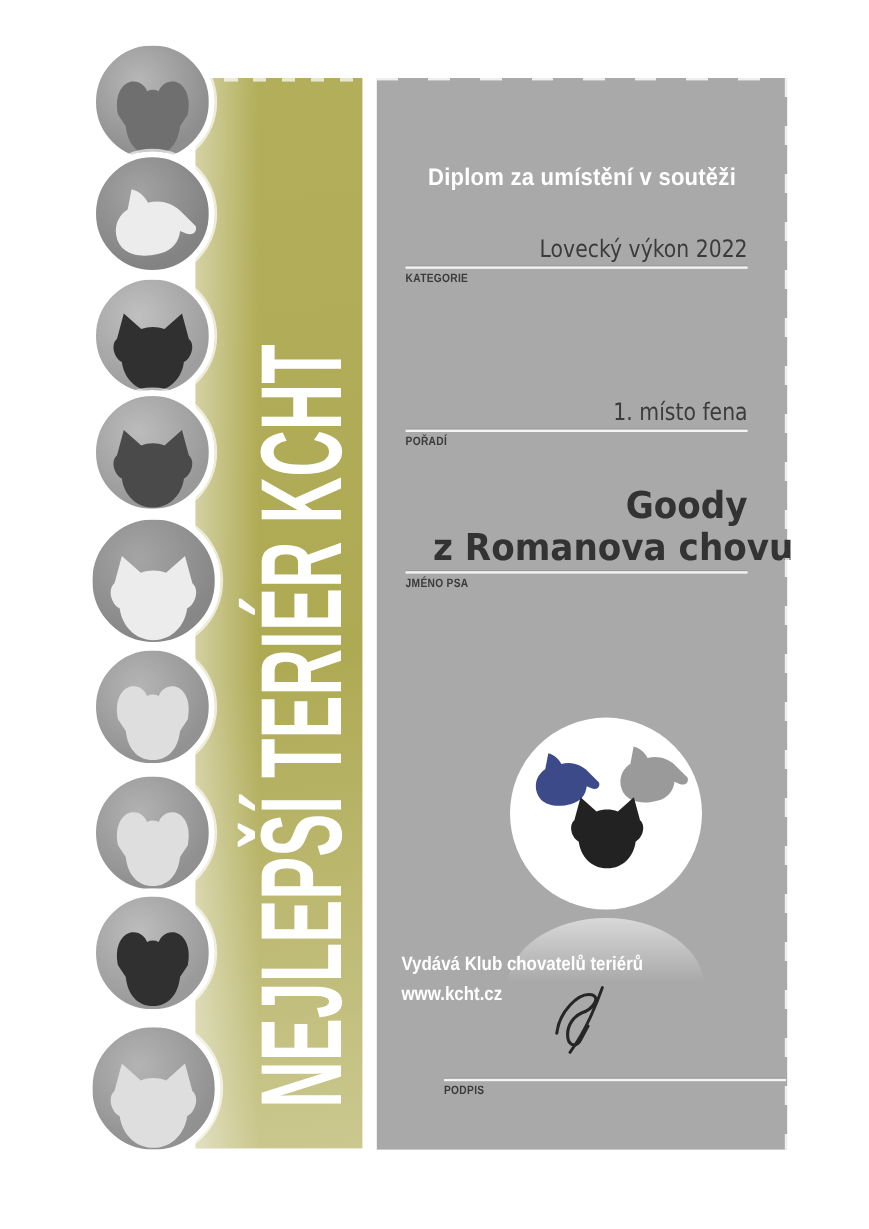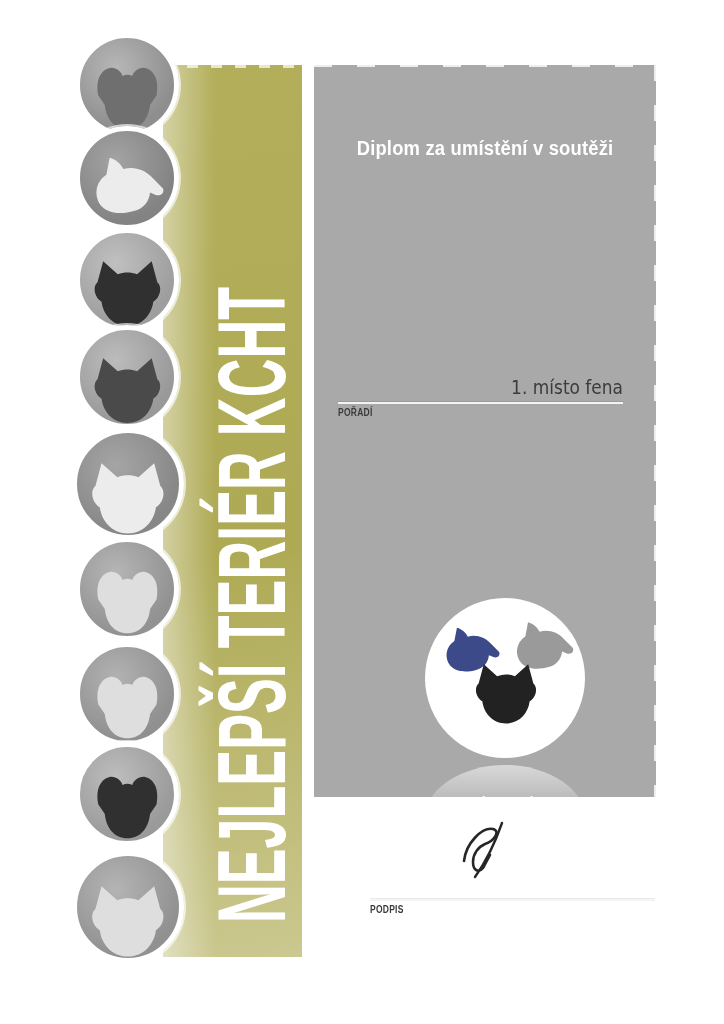--- a/index.html
+++ b/index.html
@@ -46,21 +46,21 @@
   .d6 { left:75px; top:537px; background:radial-gradient(circle at 38% 32%, #b5b5b5, #929292 70%); }
   .d7 { left:75px; top:642px; background:radial-gradient(circle at 38% 32%, #b2b2b2, #909090 70%); }
   .d8 { left:75px; top:742px; background:radial-gradient(circle at 38% 32%, #bdbdbd, #9a9a9a 70%); }
   .d9 { left:72px; top:851px; background:radial-gradient(circle at 38% 32%, #b4b4b4, #919191 70%); }
   .f-dark  { fill:#4a4a4a; } .f-darker { fill:#303030; }
   .f-mid   { fill:#6f6f6f; }
   .f-light { fill:#dedede; } .f-lighter{ fill:#ececec; }
 
   
   #panel {
-    position:absolute; left:314px; top:65px; width:342px; height:732px;
+    position:absolute; left:314px; top:65px; width:342px; height:893px;
     background:#a9a9a9; z-index:1;
   }
   #panel::before { 
     content:""; position:absolute; left:0; right:0; top:-2px; height:4px;
     background:repeating-linear-gradient(90deg,#fff 0 18px, transparent 18px 43px);
     opacity:.8;
   }
   #panel::after { 
     content:""; position:absolute; top:0; bottom:0; right:-2px; width:4px;
     background:repeating-linear-gradient(180deg,#fff 0 16px, transparent 16px 40px);
@@ -81,21 +81,21 @@
   }
   .field .rule { height:2px; background:#f4f4f4; margin-top:1px;
     box-shadow:0 -1px 0 rgba(0,0,0,.08); }
   .field .label {
     margin-top:3px; color:#3b3b3b; font-size:10px; font-weight:bold;
     letter-spacing:.3px; transform:scaleX(0.85); transform-origin:0 50%;
     white-space:nowrap;
   }
   .fld-kategorie { top:128px; }
   .fld-plemeno   { top:197px; }
-  .fld-poradi    { top:264px;margin-top:44px; }
+  .fld-poradi    { top:264px; }
   .fld-majitel   { top:452px; }
   .fld-podpis    { top:805px;margin-left:32px; }
   .fld-jmeno     { top:340px; }
   .fld-jmeno .value {
     height:70px; line-height:35px; font-size:31px; font-weight:bold;
     font-family:"DejaVu Sans", sans-serif; color:#333333;
     transform:scaleX(0.92); transform-origin:100% 50%;
   }
 
   
@@ -177,28 +177,41 @@
   <div class="dog d9 big">
     <svg>
         <use href="#dog-front" class="f-light"></use>
       </svg>
     </div>
 
   <div id="panel">
 
     <div id="cert-title">Diplom za umístění v soutěži</div>
 
+    <div class="field fld-kategorie">
+      <div class="value">Lovecký výkon 2022</div>
+      <div class="rule"></div>
+      <div class="label">KATEGORIE</div>
+    </div>
 
 
     <div class="field fld-poradi">
       <div class="value">1. místo fena</div>
       <div class="rule"></div>
       <div class="label">POŘADÍ</div>
     </div>
 
+    <div class="field fld-jmeno">
+      <div class="value">
+        <div>Goody</div>
+        <div>z Romanova chovu</div>
+      </div>
+      <div class="rule"></div>
+      <div class="label">JMÉNO PSA</div>
+    </div>
 
 
     <svg id="logo" viewBox="0 0 164 164">
       <circle cx="82" cy="82" r="80" fill="#ffffff"></circle>
       <use href="#dog-profile" x="16" y="24" width="64" height="64" fill="#3c4a8a"></use>
       <use href="#dog-profile" x="86" y="18" width="68" height="68" fill="#9a9a9a"></use>
       <use href="#dog-front" x="46" y="58" width="74" height="74" fill="#222222"></use>
     </svg>
     <div id="logo-reflection"></div>
 

